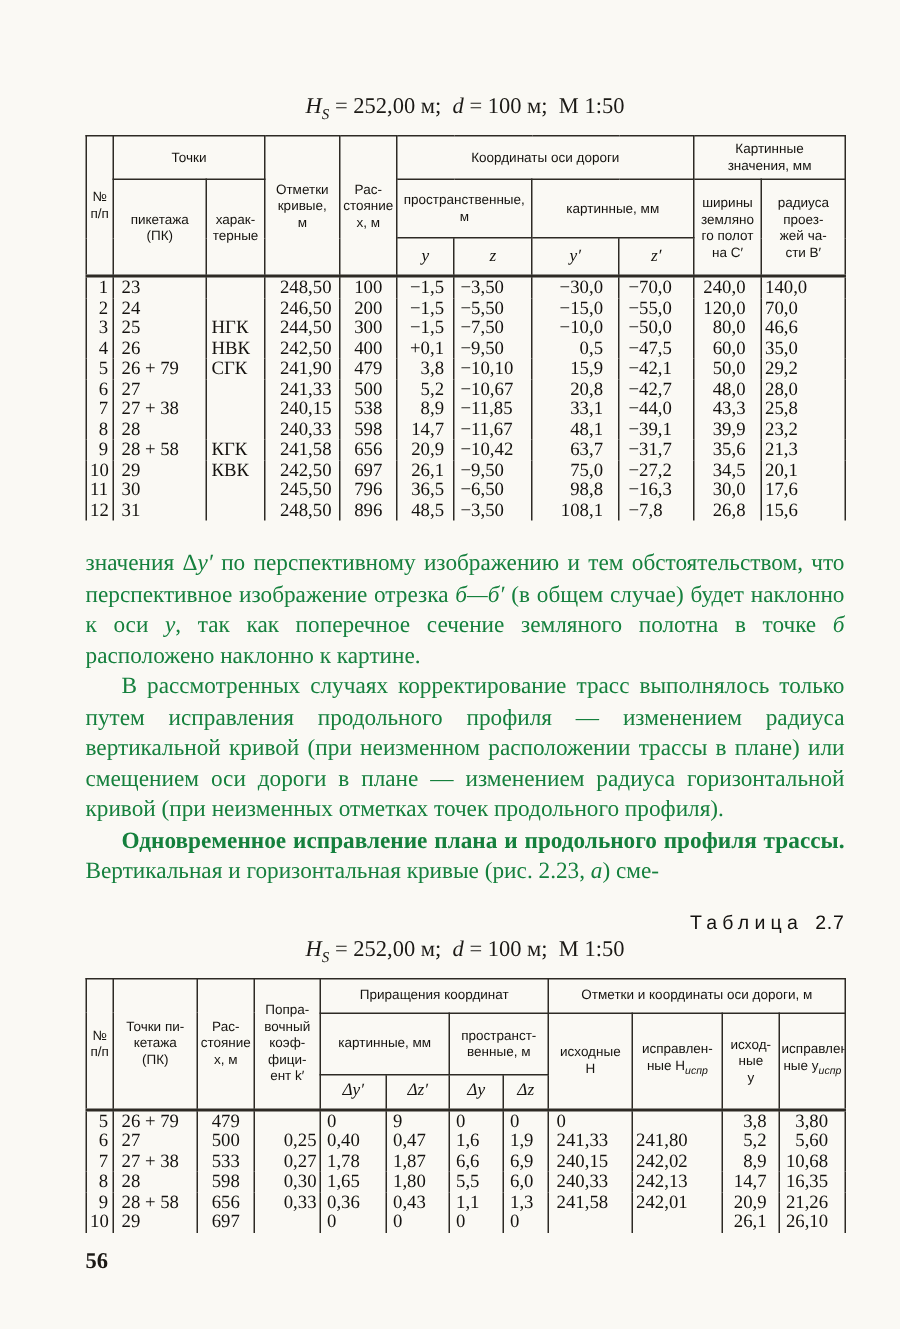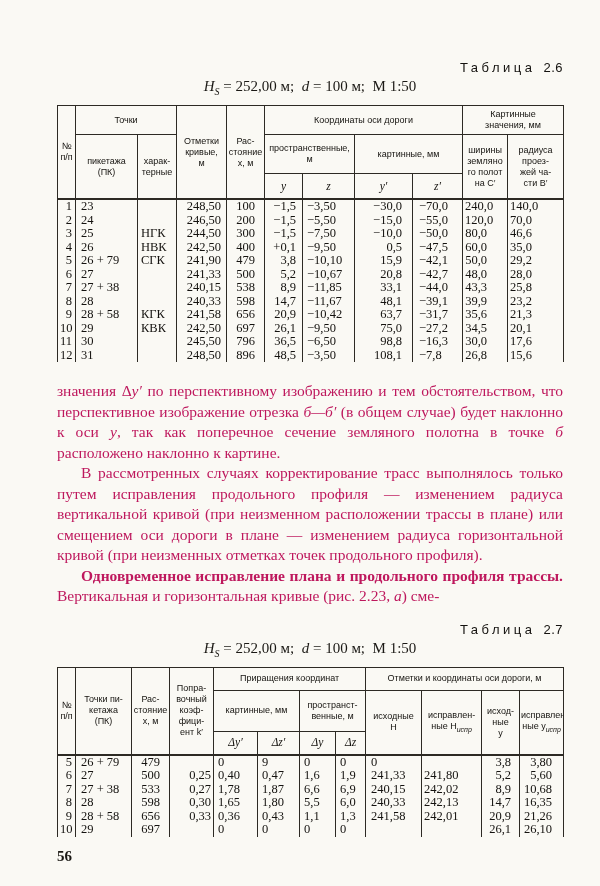--- a/index.html
+++ b/index.html
@@ -82,21 +82,21 @@
   
   #t26 td:nth-child(1){text-align:right;padding-right:3px;}
   #t26 td:nth-child(2){text-align:left;padding-left:5px;}
   #t26 td:nth-child(3){text-align:left;padding-left:3px;}
   #t26 td:nth-child(4){text-align:right;padding-right:5px;}
   #t26 td:nth-child(5){text-align:center;}
   #t26 td:nth-child(6){text-align:right;padding-right:6px;}
   #t26 td:nth-child(7){text-align:left;padding-left:4px;}
   #t26 td:nth-child(8){text-align:right;padding-right:10px;}
   #t26 td:nth-child(9){text-align:left;padding-left:6px;}
-  #t26 td:nth-child(10){text-align:right;padding-right:20px;}
+  #t26 td:nth-child(10){text-align:right;padding-right:10px;}
   #t26 td:nth-child(11){text-align:left;padding-right:5px;}
 
   
   #t27 td:nth-child(1){text-align:right;padding-right:3px;}
   #t27 td:nth-child(2){text-align:left;padding-left:5px;}
   #t27 td:nth-child(3){text-align:center;}
   #t27 td:nth-child(4){text-align:right;padding-left:5px;}
   #t27 td:nth-child(5){text-align:left;padding-left:4px;}
   #t27 td:nth-child(6){text-align:left;padding-left:4px;}
   #t27 td:nth-child(7){text-align:left;padding-left:4px;}
@@ -106,42 +106,39 @@
   #t27 td:nth-child(11){text-align:right;padding-right:8px;}
   #t27 td:nth-child(12){text-align:right;padding-right:11px;}
 
   
   .bodytext{margin-top:19px;}
   .para{
     font-size:15.5px;
     line-height:20.5px;
     text-align:justify;
     margin:0;
-    color:#be185d;
+    color:#15803d;
   }
   .para.indent{text-indent:24px;}
   .para i{font-style:italic;}
   .para b{font-weight:700;}
 
   .caption-block{margin-top:15px;}
 
   .pagenum{
     margin-top:11px;
     font-size:15px;
     font-weight:700;
   }
 </style>
 </head>
 <body>
 
 <div class="page">
 
-  <div class="tcaption">
-    <span class="cap-word">Таблица</span><span class="cap-num">2.6</span>
-  </div>
 
   <div class="formula"><i>H</i><sub>S</sub><span> = 252,00 м;  </span><i>d</i><span> = 100 м;  М 1:50</span></div>
 
   <table id="t26">
     <colgroup>
       <col style="width:18px">
         <col style="width:62px">
         <col style="width:39px">
         <col style="width:50px">
       <col style="width:38px">

